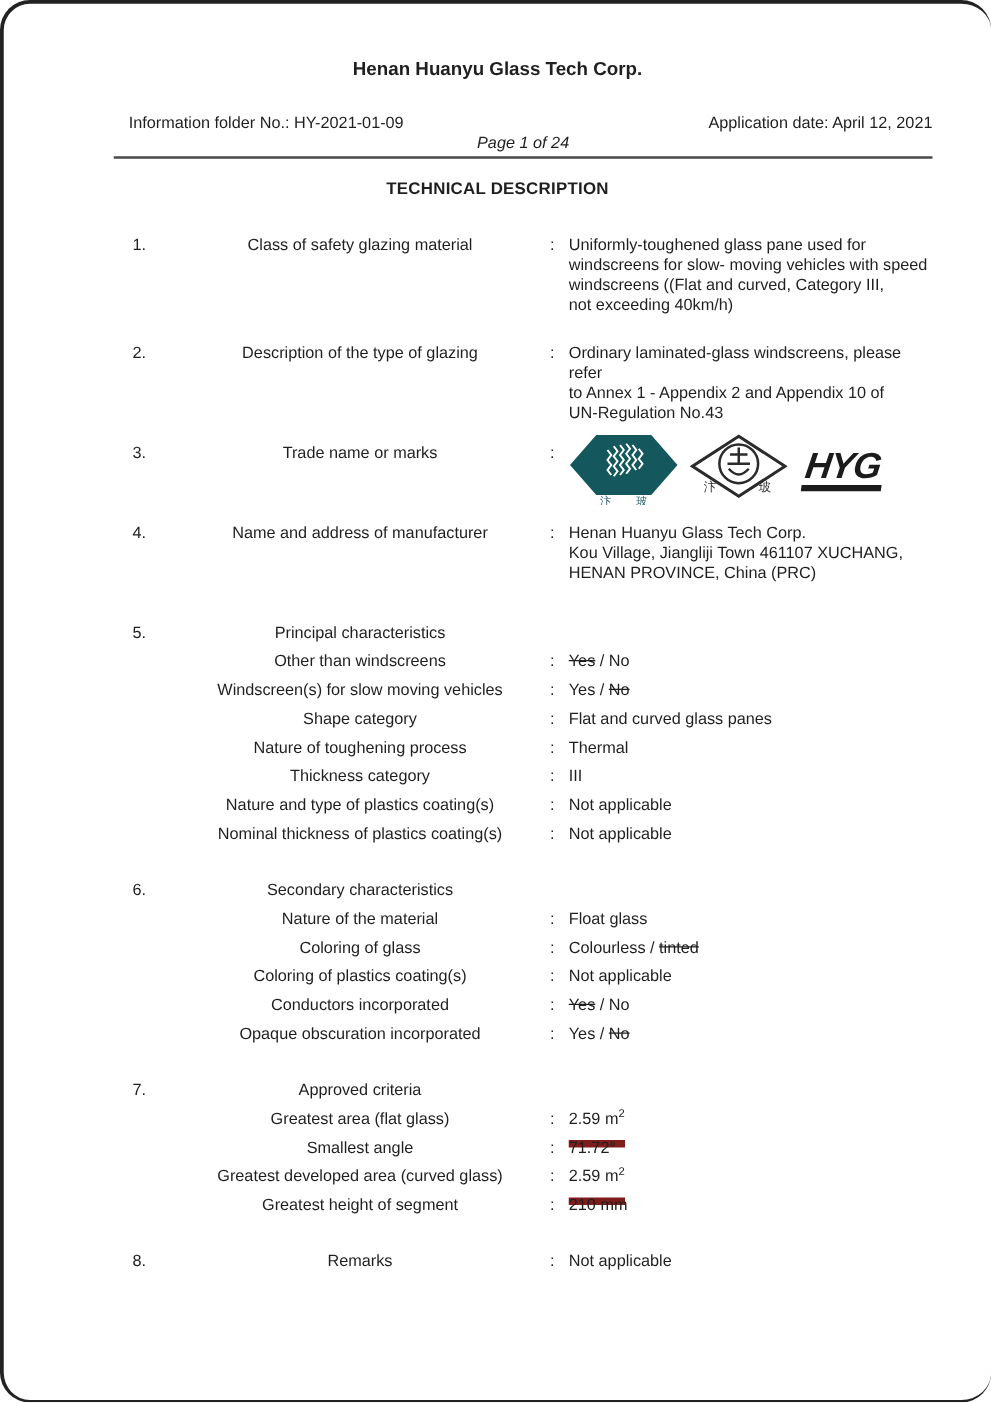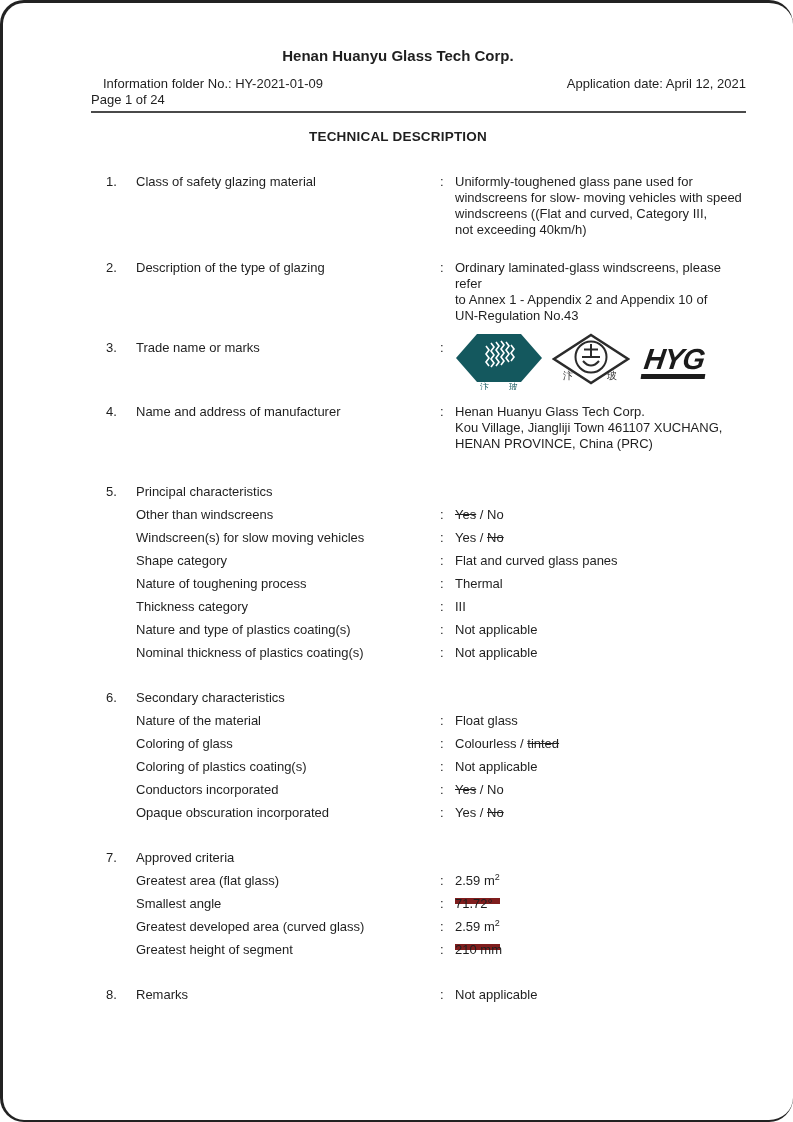--- a/index.html
+++ b/index.html
@@ -17,47 +17,47 @@
     border-bottom: 2px solid #222;
     overflow: hidden;
     border-radius: 24px;
   }
   .company-title {
     text-align: center;
     font-weight: bold;
     font-size: 15px;
     padding-top: 44px;
   }
-  .header-info { margin: 12px 47px 0 88px; }
+  .header-info { margin: 26px 47px 0 88px; }
   .info-row {
     display: flex;
     justify-content: space-between;
     padding-left: 12px;
     line-height: 15px;
   }
-  .page-row { text-align: left; margin-top: 1px; line-height: 15px; }
+  .page-row { text-align: center; margin-top: 1px; line-height: 15px; font-style: italic; }
   .header-rule { border-bottom: 2px solid #4a4a4a; margin-top: 4px; }
   .doc-title {
     text-align: center;
     font-weight: bold;
     font-size: 13.5px;
     margin-top: 16px;
     letter-spacing: 0.2px;
   }
   .content { margin-left: 103px; margin-right: 45px; }
   .item { display: flex; align-items: flex-start; line-height: 16px; }
   .item.major { margin-top: 29px; }
   .item.m30 { margin-top: 30px; }
   .item.m22 { margin-top: 22px; }
   .item.m16 { margin-top: 16px; }
   .item.m14 { margin-top: 14px; }
   .item.m32 { margin-top: 32px; }
   .item.sub { margin-top: 7px; }
   .num { width: 30px; flex: none; }
-  .label { width: 304px; flex: none; }
+  .label { width: 304px; flex: none; text-align: center; }
   .colon { width: 15px; flex: none; }
   .value { flex: 1; }
   .strike { text-decoration: line-through; }
   .uline { border-bottom: 6px solid #7f1d1d; padding-bottom: 10px; }
   sup { font-size: 9px; line-height: 0; }
   .logos { display: flex; align-items: center; gap: 9px; margin-top: -7px; }
   .hyg-logo {
     display: inline-block;
     font-weight: bold;
     font-style: italic;

